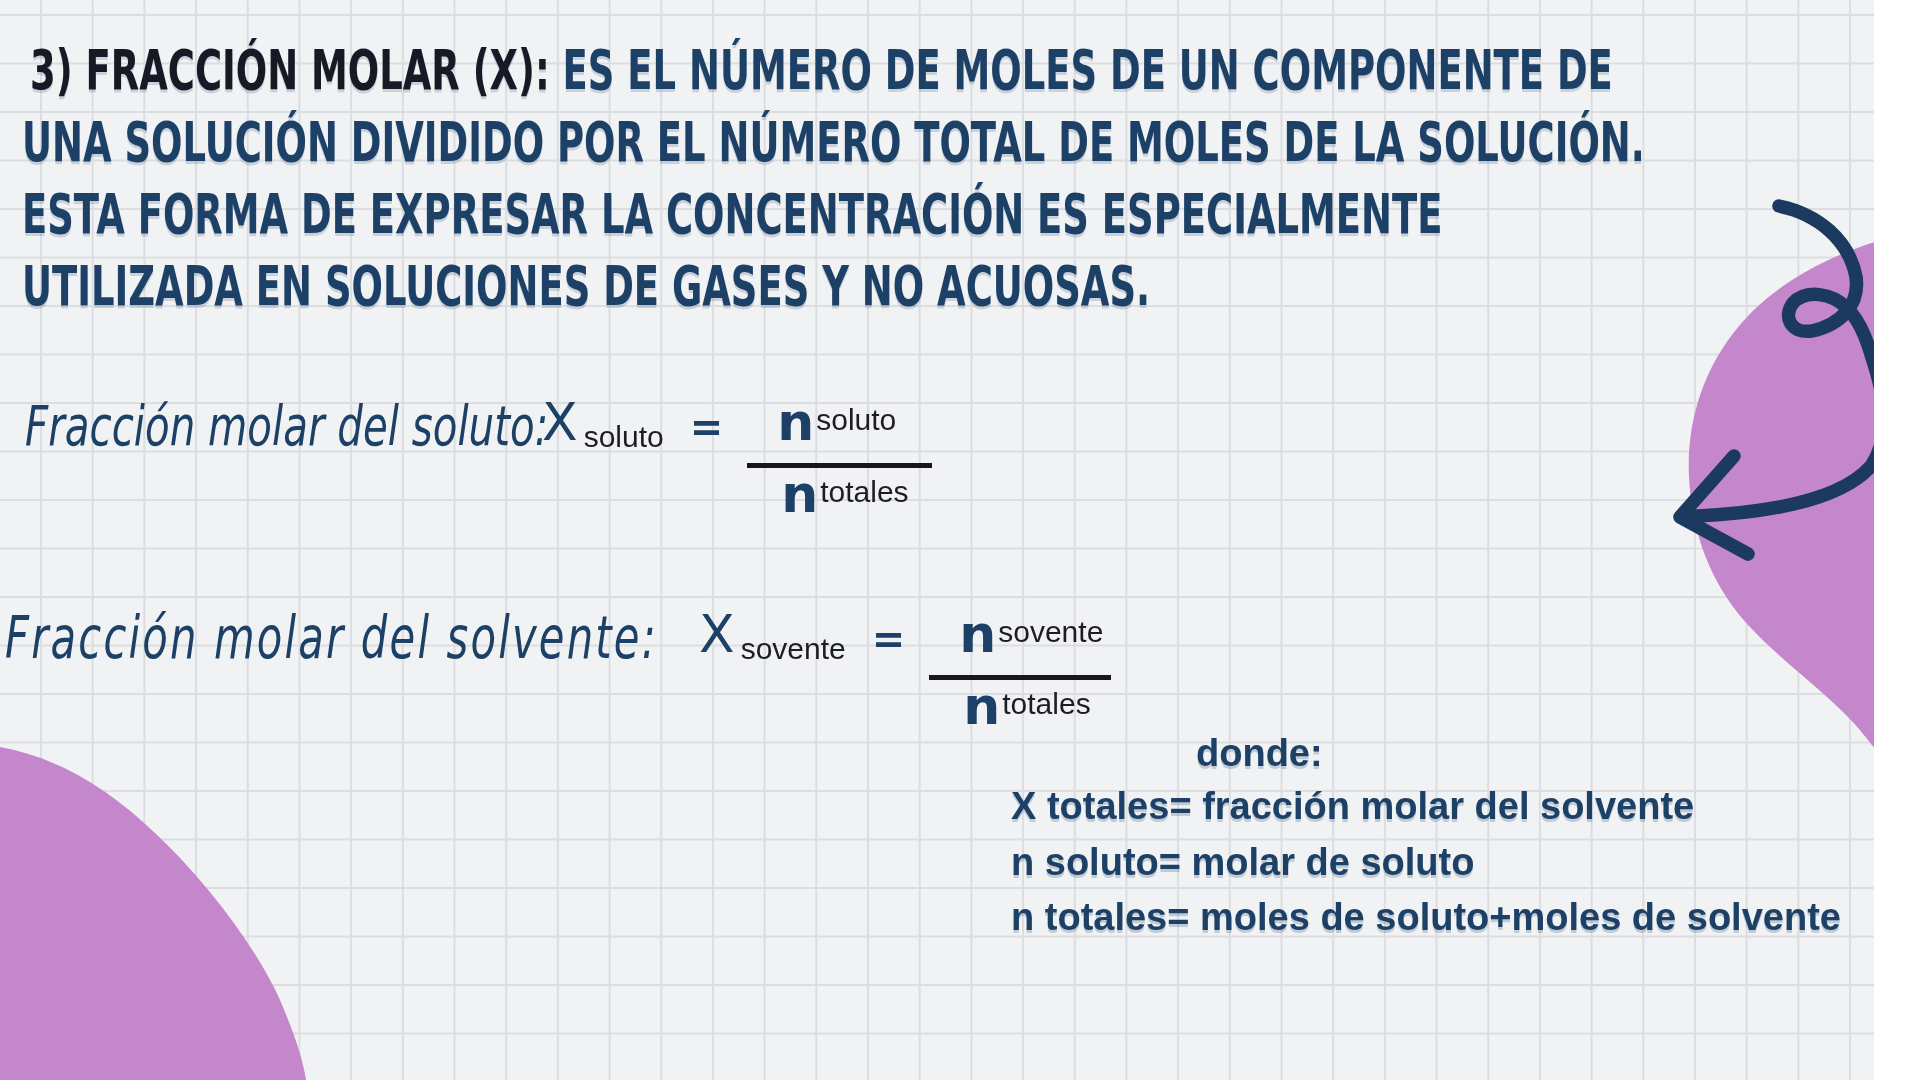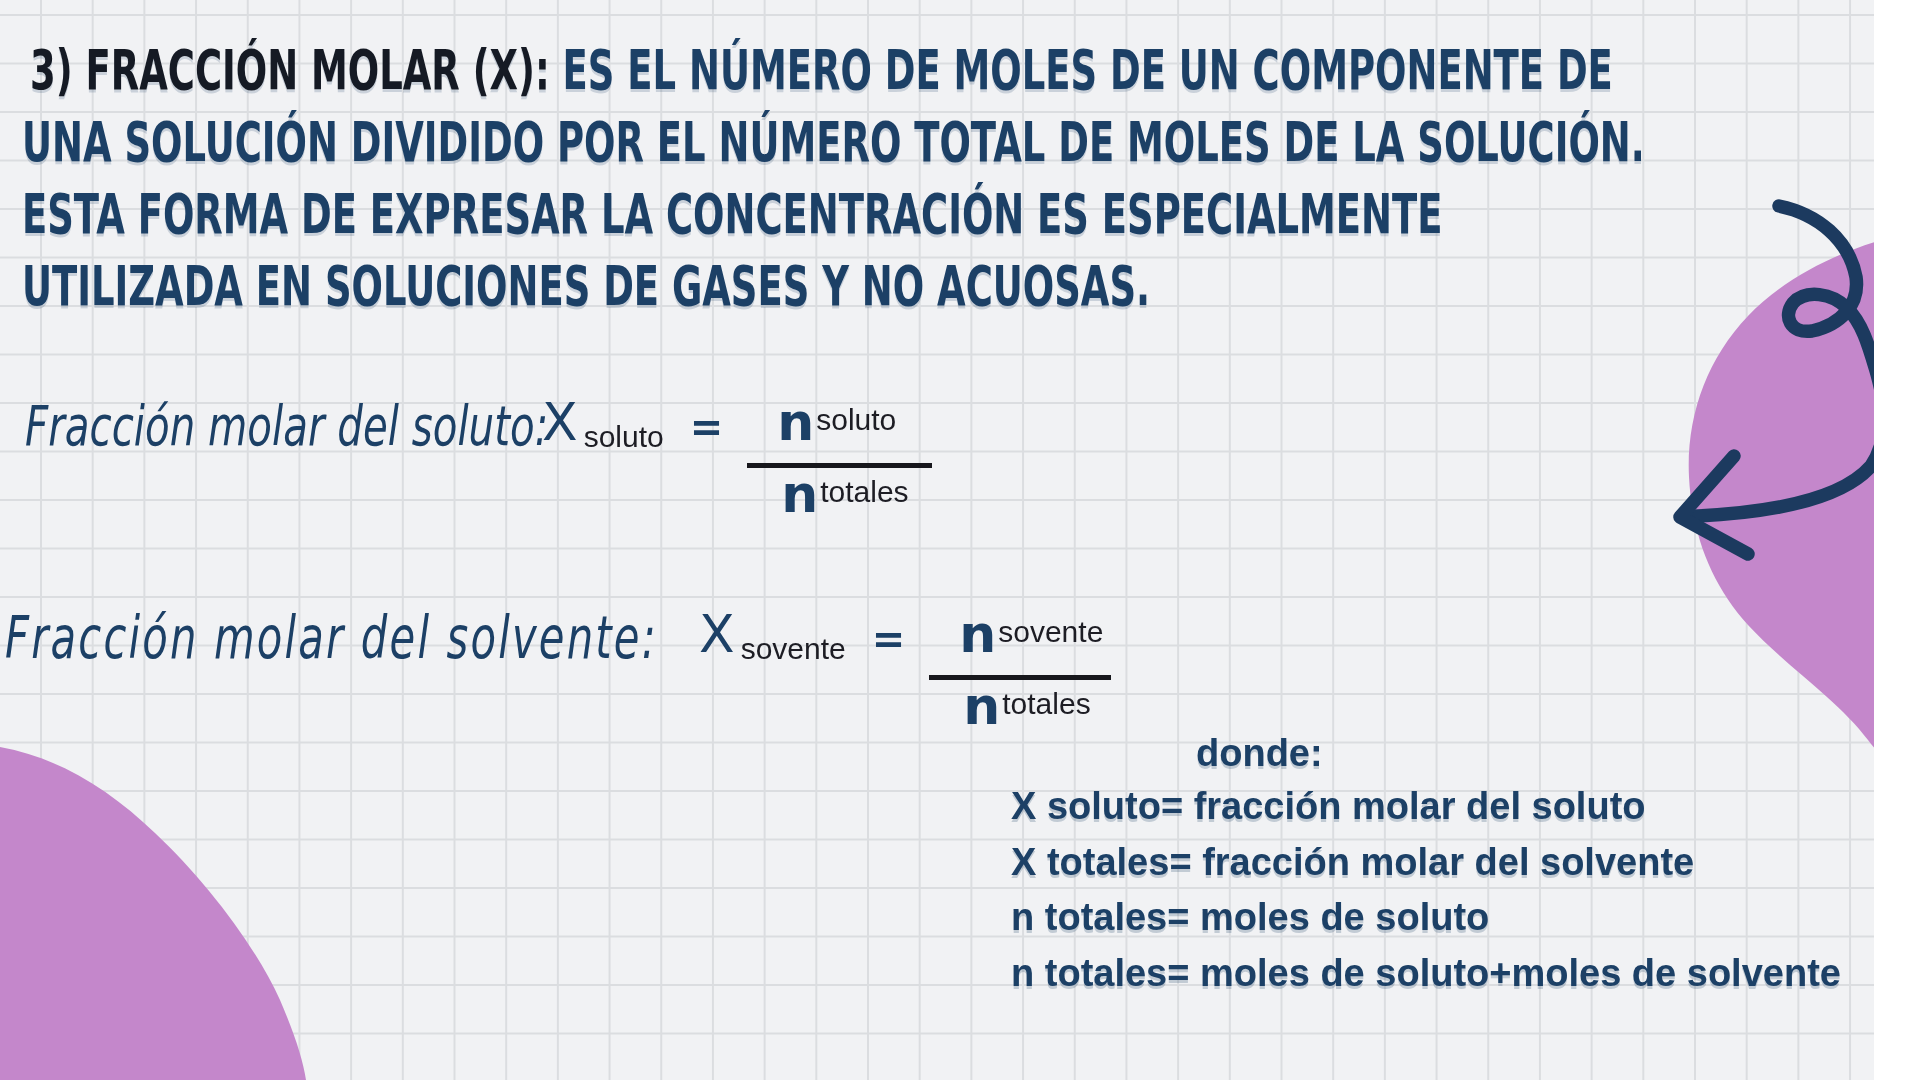--- a/index.html
+++ b/index.html
@@ -102,19 +102,18 @@
     <span class="f-eq">=</span>
     <span class="fraction">
       <span class="frac-top"><span class="f-n">n</span><span class="f-nlabel">sovente</span></span>
       <hr class="frac-line">
       <span class="frac-bottom"><span class="f-n">n</span><span class="f-nlabel">totales</span></span>
     </span>
   </div>
 
   <div class="legend">
     <div class="heading">donde:</div>
-    <div class="item">X soluto= fracción molar del soluto</div>
     <div class="item">X totales= fracción molar del solvente</div>
-    <div class="item">n totales= moles de soluto</div>
+    <div class="item">n soluto= molar de soluto</div>
     <div class="item">n totales= moles de soluto+moles de solvente</div>
   </div>
 
 </div>
 
 </body></html>

